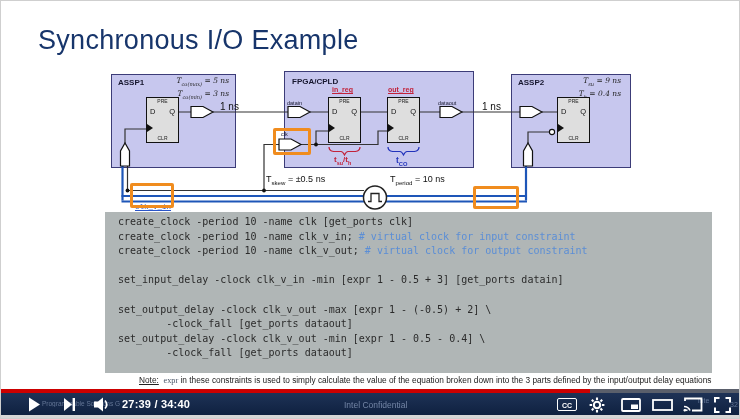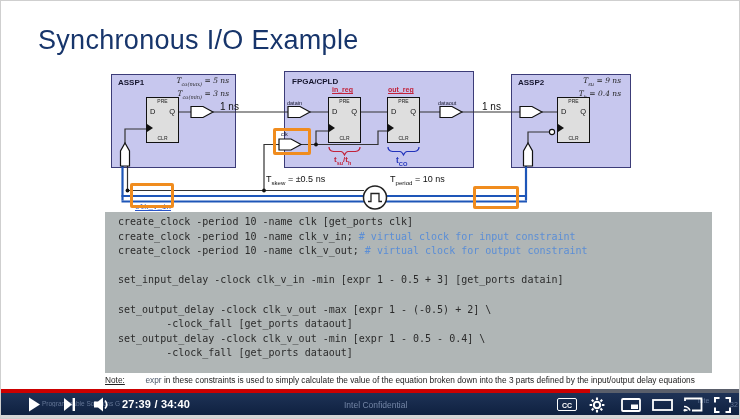--- a/index.html
+++ b/index.html
@@ -26,22 +26,22 @@
   .wirelbl{font-size:10px;color:#111;}
   .timing-big{font-size:9px;color:#111;}
   .vclk{font-size:7.5px;color:#2a55c8;text-decoration:underline;}
   .orange{border:3px solid #f08c1e;border-radius:2px;background:transparent;box-sizing:border-box;}
   
   #code-block{left:104px;top:211px;width:607px;height:161px;background:#b0b6b6;padding:4px 0 0 13px;box-sizing:border-box;}
   .code-line{font:10px "DejaVu Sans Mono","Liberation Mono",monospace;color:#2b2b2b;height:14.6px;white-space:pre;}
   .code-line .comment{color:#5b8ed6;}
   
   #note{left:104px;top:374px;font-size:8.3px;color:#222;white-space:nowrap;}
-  #note .nlabel{text-decoration:underline;}
-  #note .nmono{font-family:Liberation Sans, sans-serif;color:#4a5668;margin-left:16px;}
+  #note .nlabel{text-decoration:underline;margin-left:34px;}
+  #note .nmono{font-family:Liberation Serif, serif;color:#4a5668;}
   
   #progress{left:0;top:388px;width:738px;height:3.6px;background:#5a5f6b;}
   #progress-played{position:absolute;left:0;top:0;height:100%;background:#cc0000;}
   #controls{left:0;top:392px;width:738px;height:22px;background:linear-gradient(180deg,#1e3256,#0f2140);}
   #bottom-strip{left:0;top:414px;width:738px;height:5px;background:#d6d6d6;}
   .ghost{color:rgba(160,178,210,.55);white-space:nowrap;overflow:hidden;}
   #player-time{left:121px;top:397px;font-size:11px;font-weight:bold;color:#fff;letter-spacing:.2px;}
   #ghost-confidential{left:343px;top:399px;font-size:8.5px;color:rgba(125,143,175,.9);}
   .pbtn{position:absolute;top:396px;cursor:pointer;}
   #cc-btn{left:556px;top:397px;width:20px;height:13px;border:1.6px solid #fff;border-radius:2px;

